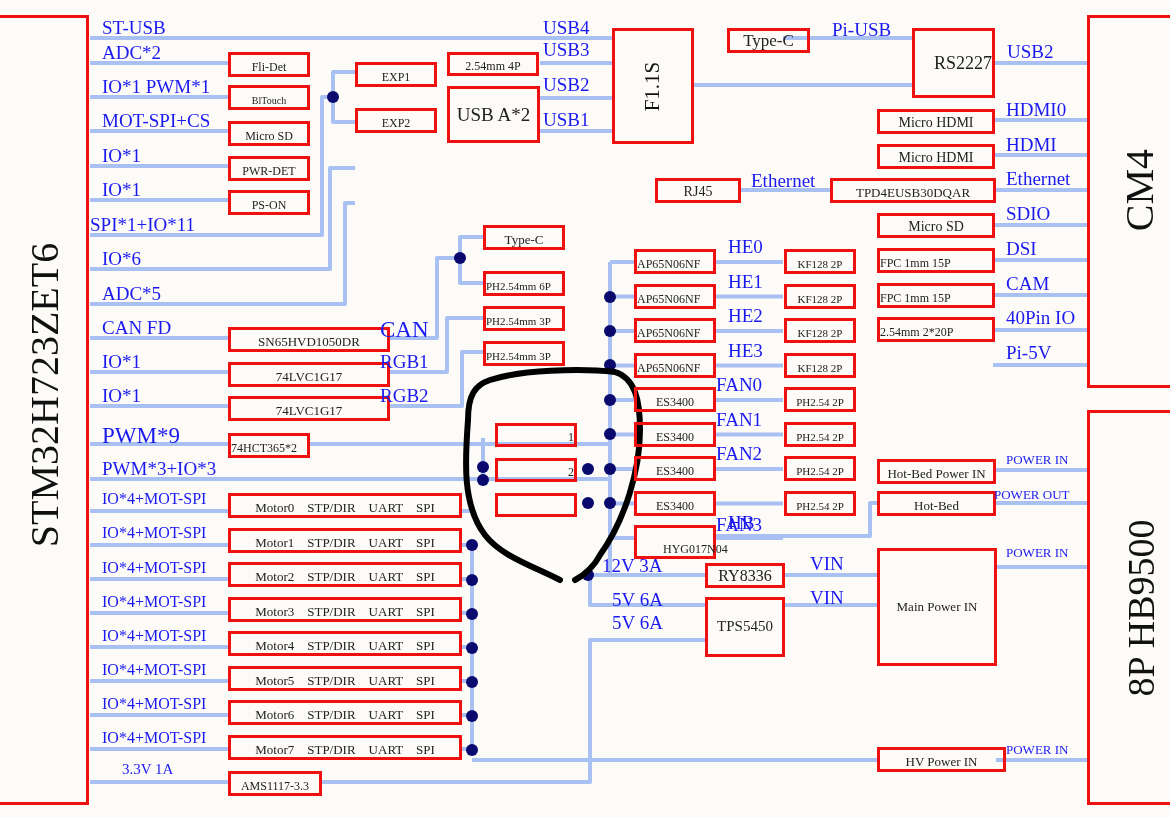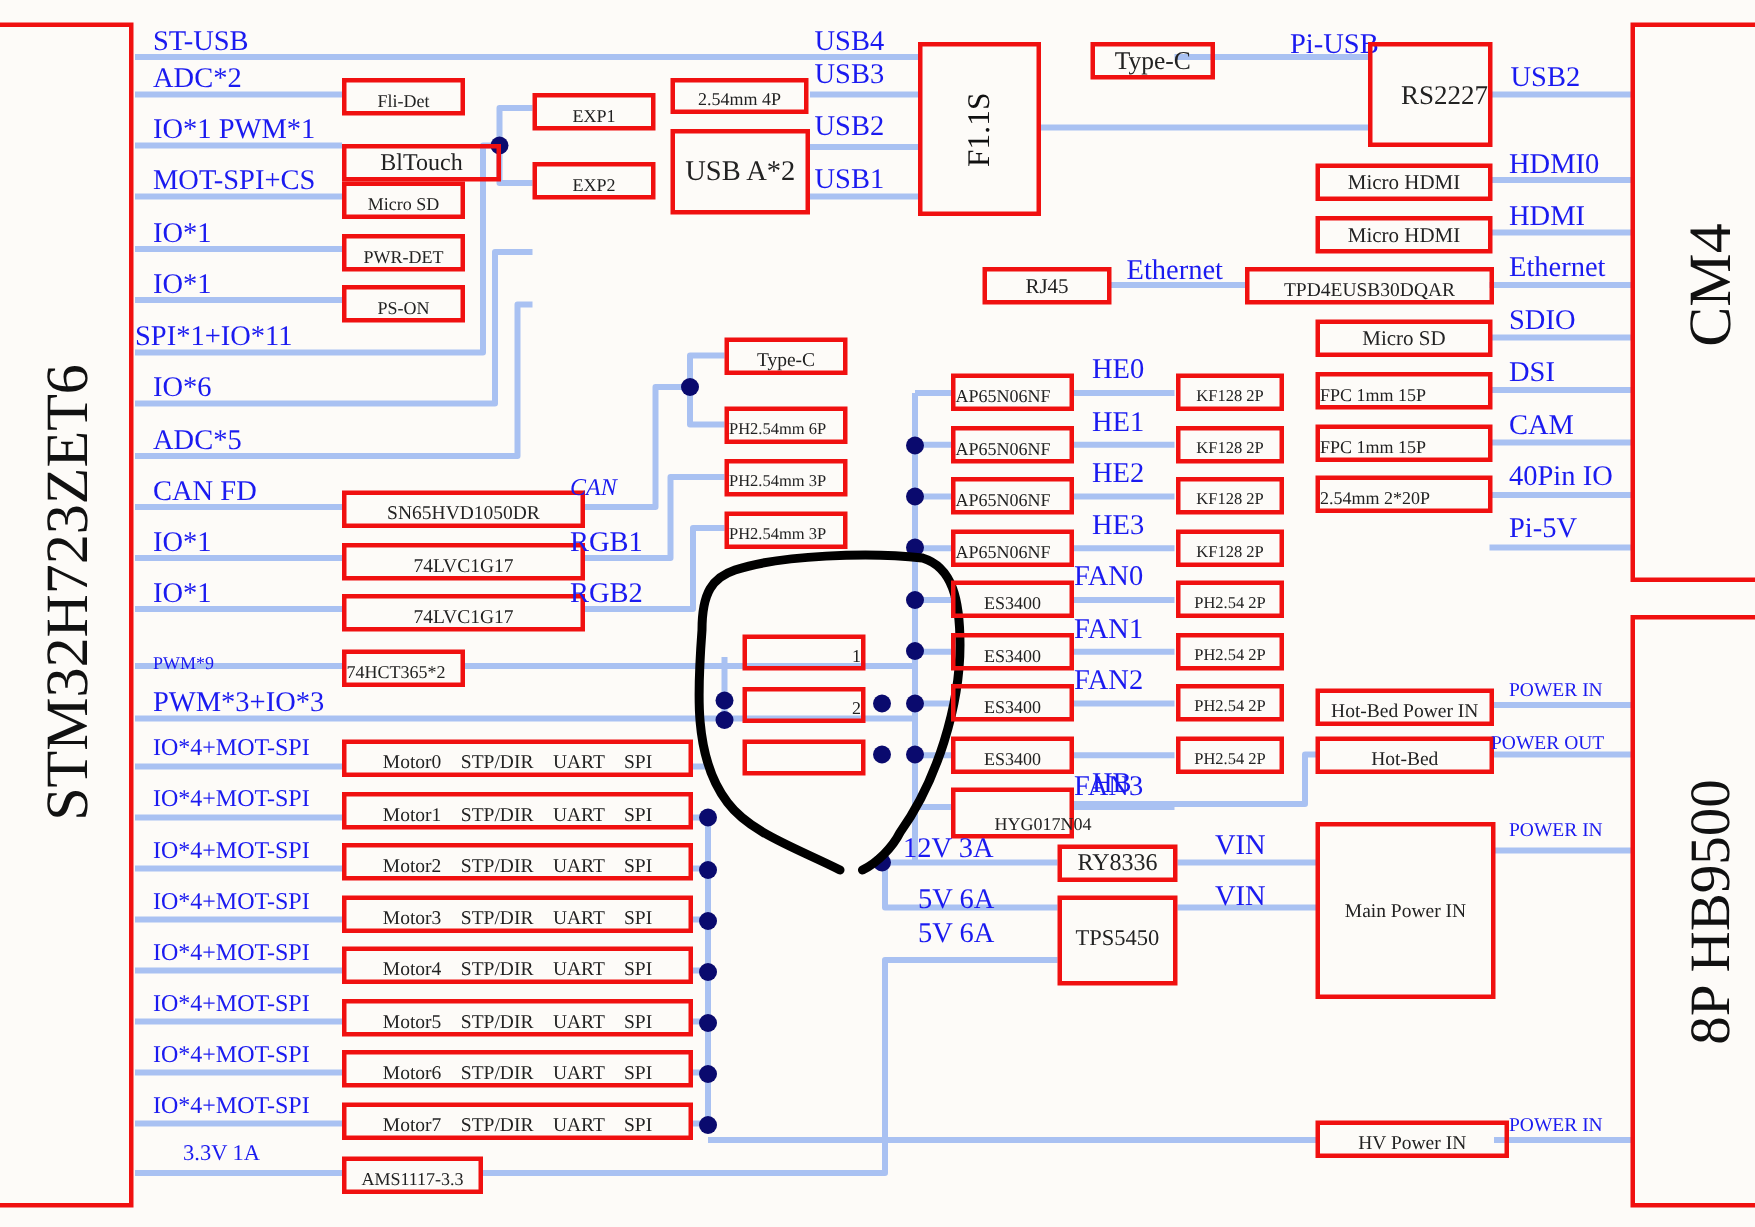--- a/index.html
+++ b/index.html
@@ -131,35 +131,35 @@
     <div class="lbl" style="left: 102px; top: 77px; font-size: 19px;">IO*1 PWM*1</div>
     <div class="lbl" style="left: 102px; top: 111px; font-size: 19px;">MOT-SPI+CS</div>
     <div class="lbl" style="left: 102px; top: 146px; font-size: 19px;">IO*1</div>
     <div class="lbl" style="left: 102px; top: 180px; font-size: 19px;">IO*1</div>
     <div class="lbl" style="left: 90px; top: 215px; font-size: 19px;">SPI*1+IO*11</div>
     <div class="lbl" style="left: 102px; top: 249px; font-size: 19px;">IO*6</div>
     <div class="lbl" style="left: 102px; top: 284px; font-size: 19px;">ADC*5</div>
     <div class="lbl" style="left: 102px; top: 318px; font-size: 19px;">CAN FD</div>
     <div class="lbl" style="left: 102px; top: 352px; font-size: 19px;">IO*1</div>
     <div class="lbl" style="left: 102px; top: 386px; font-size: 19px;">IO*1</div>
-    <div class="lbl" style="left: 102px; top: 424px; font-size: 12px; margin-top: 12px;">PWM*9</div>
+    <div class="lbl" style="left: 102px; top: 424px; font-size: 23px;">PWM*9</div>
     <div class="lbl" style="left: 102px; top: 459px; font-size: 19px;">PWM*3+IO*3</div>
     <div class="lbl" style="left: 102px; top: 491px; font-size: 16px;">IO*4+MOT-SPI</div>
     <div class="lbl" style="left: 102px; top: 525px; font-size: 16px;">IO*4+MOT-SPI</div>
     <div class="lbl" style="left: 102px; top: 560px; font-size: 16px;">IO*4+MOT-SPI</div>
     <div class="lbl" style="left: 102px; top: 594px; font-size: 16px;">IO*4+MOT-SPI</div>
     <div class="lbl" style="left: 102px; top: 628px; font-size: 16px;">IO*4+MOT-SPI</div>
     <div class="lbl" style="left: 102px; top: 662px; font-size: 16px;">IO*4+MOT-SPI</div>
     <div class="lbl" style="left: 102px; top: 696px; font-size: 16px;">IO*4+MOT-SPI</div>
     <div class="lbl" style="left: 102px; top: 730px; font-size: 16px;">IO*4+MOT-SPI</div>
     <div class="lbl" style="left: 122px; top: 762px; font-size: 15px;">3.3V 1A</div>
     <div class="box" style="left: 228px; top: 52px; width: 82px; height: 25px; font-size: 12px;">
       <span style="white-space: pre;">Fli-Det</span>
     </div>
-    <div class="box" style="left: 228px; top: 96px; width: 106px; height: 25px; font-size: 16px;">
+    <div class="box" style="left: 228px; top: 85px; width: 82px; height: 25px; font-size: 10px;">
       <span style="white-space: pre;">BlTouch</span>
     </div>
     <div class="box" style="left: 228px; top: 121px; width: 82px; height: 25px; font-size: 12px;">
       <span style="white-space: pre;">Micro SD</span>
     </div>
     <div class="box" style="left: 228px; top: 155.5px; width: 82px; height: 25px; font-size: 12px;">
       <span style="white-space: pre;">PWR-DET</span>
     </div>
     <div class="box" style="left: 228px; top: 190px; width: 82px; height: 25px; font-size: 12px;">
       <span style="white-space: pre;">PS-ON</span>
@@ -199,21 +199,21 @@
     </div>
     <div class="box" style="left: 228px; top: 361.5px; width: 162px; height: 25px; font-size: 13px;">
       <span style="white-space: pre;">74LVC1G17</span>
     </div>
     <div class="box" style="left: 228px; top: 396px; width: 162px; height: 25px; font-size: 13px;">
       <span style="white-space: pre;">74LVC1G17</span>
     </div>
     <div class="box" style="left: 228px; top: 433px; width: 82px; height: 25px; font-size: 12px; justify-content: flex-start;">
       <span style="white-space: pre;">74HCT365*2</span>
     </div>
-    <div class="lbl" style="left: 380px; top: 318px; font-size: 16px; font-style: italic;">CAN</div>
+    <div class="lbl" style="left: 380px; top: 318px; font-size: 23px;">CAN</div>
     <div class="lbl" style="left: 380px; top: 352px; font-size: 19px;">RGB1</div>
     <div class="lbl" style="left: 380px; top: 386px; font-size: 19px;">RGB2</div>
     <div class="box" style="left: 495px; top: 423px; width: 82px; height: 24px; font-size: 12px; justify-content: flex-end;">
       <span style="white-space: pre;">1</span>
     </div>
     <div class="box" style="left: 495px; top: 458px; width: 82px; height: 24px; font-size: 12px; justify-content: flex-end;">
       <span style="white-space: pre;">2</span>
     </div>
     <div class="box" style="left: 495px; top: 493px; width: 82px; height: 24px; font-size: 12px;"></div>
     <div class="box" style="left: 228px; top: 493px; width: 234px; height: 25px; font-size: 13px;">
@@ -328,21 +328,21 @@
     </div>
     <div class="lbl" style="left: 1006px; top: 453px; font-size: 13px;">POWER IN</div>
     <div class="lbl" style="left: 994px; top: 488px; font-size: 13px;">POWER OUT</div>
     <div class="lbl" style="left: 1006px; top: 546px; font-size: 13px;">POWER IN</div>
     <div class="lbl" style="left: 1006px; top: 743px; font-size: 13px;">POWER IN</div>
     <div style="position: absolute; left: 1087px; top: 410px; width: 90px; height: 395px; border: 3px solid rgb(240, 16, 16); box-sizing: border-box;"></div>
     <div class="vert" style="font-size: 38px; left: 1051.5px; top: 589px; transform: rotate(-90deg);">8P HB9500</div>
     <div class="box" style="left: 727px; top: 28px; width: 83px; height: 25px; font-size: 17px;">
       <span style="white-space: pre;">Type-C</span>
     </div>
-    <div class="lbl" style="left: 832px; top: 20px; font-size: 19px; margin-left: 28px;">Pi-USB</div>
+    <div class="lbl" style="left: 832px; top: 20px; font-size: 19px;">Pi-USB</div>
     <div class="box big" style="left: 912px; top: 28px; width: 83px; height: 70px; font-size: 18px; justify-content: flex-end;">
       <span style="white-space: pre;">RS2227</span>
     </div>
     <div class="lbl" style="left: 1007px; top: 42px; font-size: 19px;">USB2</div>
     <div class="box" style="left: 877px; top: 109px; width: 118px; height: 25px; font-size: 14px;">
       <span style="white-space: pre;">Micro HDMI</span>
     </div>
     <div class="box" style="left: 877px; top: 144px; width: 118px; height: 25px; font-size: 14px;">
       <span style="white-space: pre;">Micro HDMI</span>
     </div>

